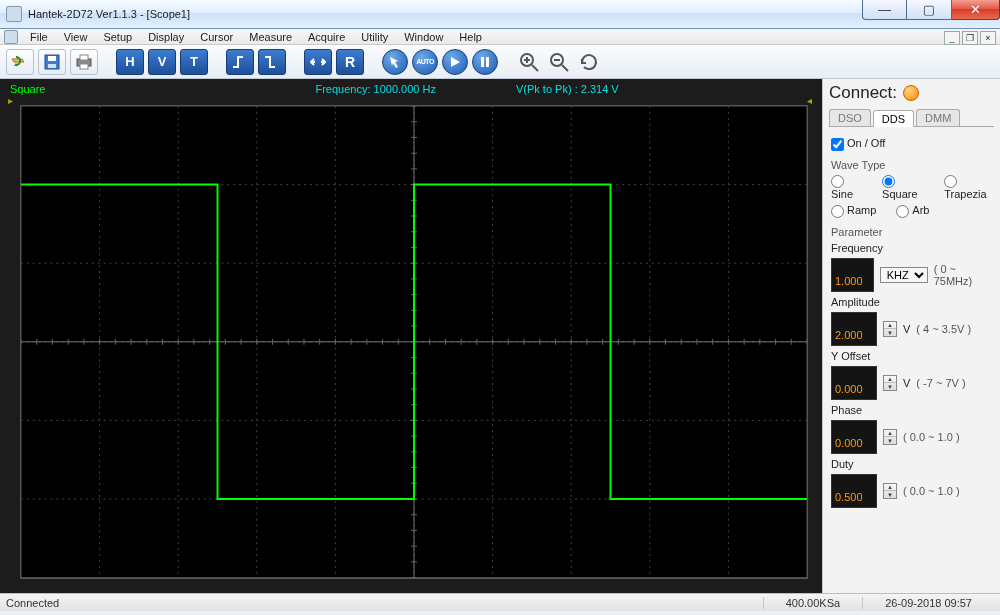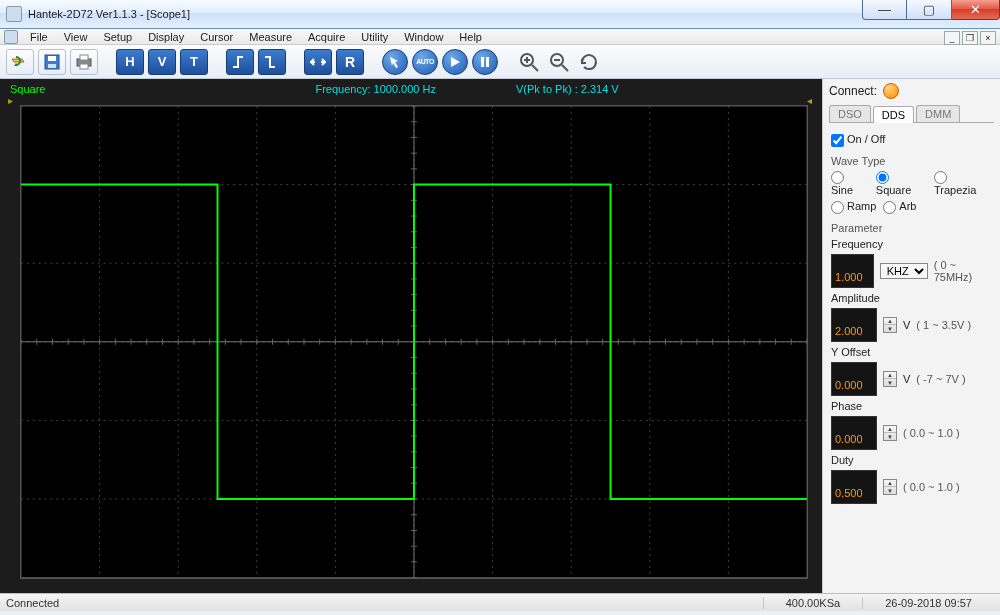--- a/index.html
+++ b/index.html
@@ -52,30 +52,30 @@
   .scope-header .wave{color:#00ff00;}
   .scope-header .freq{color:#00e0e0; margin-left:230px;}
   .scope-header .vpk{color:#00e0e0; margin-left:40px;}
   .scope-canvas{ flex:1; position:relative; border:1px solid #555; margin:4px 10px 10px 16px;}
   .scope-canvas svg{ width:100%; height:100%; display:block; background:#000;}
   .ruler-top{height:12px; margin-left:16px; margin-right:10px; position:relative;}
   .ruler-tick{position:absolute; color:#808000; font-size:10px;}
 
   
   .sidepanel{ width:178px; background:#f3f3f3; border-left:1px solid #c8c8c8; padding:2px 6px 6px 6px; display:flex; flex-direction:column; gap:2px;}
-  .connect-row{display:flex; align-items:center; gap:6px; font-size:12px; padding:2px 0;}
+  .connect-row{display:flex; align-items:center; gap:6px; font-size:17px; padding:2px 0;}
   .orb{width:16px;height:16px;border-radius:50%;background:radial-gradient(circle at 35% 30%,#ffd27a,#ff8c00);border:1px solid #c06000;}
   .tabs{display:flex; border-bottom:1px solid #aaa; margin-top:2px;align-items:center;}
   .tab{padding:2px 8px; border:1px solid #aaa; border-bottom:none; background:#e6e6e6; margin-right:2px; border-top-left-radius:3px;border-top-right-radius:3px; color:#777; cursor:default; font-size:11px;}
   .tab.active{background:#fff; color:#000; position:relative; top:1px;}
   .panel-body{padding:4px 2px; font-size:11px;}
   .panel-body label{display:block;}
   .row{margin:4px 0;}
   .section-label{color:#555; margin-top:8px;}
-  .radio-row{display:flex; gap:7px; align-items:center;}
+  .radio-row{display:flex; gap:20px; align-items:center;}
   .num-field{display:flex; align-items:center; gap:6px;}
   .num-input{width:46px; height:16px; background:#141414; color:#ff9912; border:1px solid #333; padding:16px 3px; font-size:11px;}
   .spinner{width:14px;height:16px;border:1px solid #888;background:linear-gradient(#f7f7f7,#ddd);display:flex;flex-direction:column;}
   .spinner div{flex:1;display:flex;align-items:center;justify-content:center;font-size:6px;color:#444;border-bottom:1px solid #bbb;}
   .spinner div:last-child{border-bottom:none;}
   .unit-sel{height:16px; font-size:11px; border:1px solid #888; background:#f7f7f7; padding:0 2px;}
   .hint{color:#555;}
 
   
   .statusbar{height:18px;background:linear-gradient(#f4f4f4,#e2e2e2);border-top:1px solid #bdbdbd;display:flex;align-items:center;padding:0 6px;font-size:11px;color:#333;}
@@ -355,21 +355,21 @@
       </div>
 
       <div class="row">Amplitude</div>
       <div class="row num-field">
         <div class="num-input">2.000</div>
         <div class="spinner">
             <div>▲</div>
             <div>▼</div>
           </div>
         <span>V</span>
-        <span class="hint">( 1 ~ 3.5V )</span>
+        <span class="hint">( 4 ~ 3.5V )</span>
       </div>
 
       <div class="row">Y Offset</div>
       <div class="row num-field">
         <div class="num-input">0.000</div>
         <div class="spinner">
             <div>▲</div>
             <div>▼</div>
           </div>
         <span>V</span>

